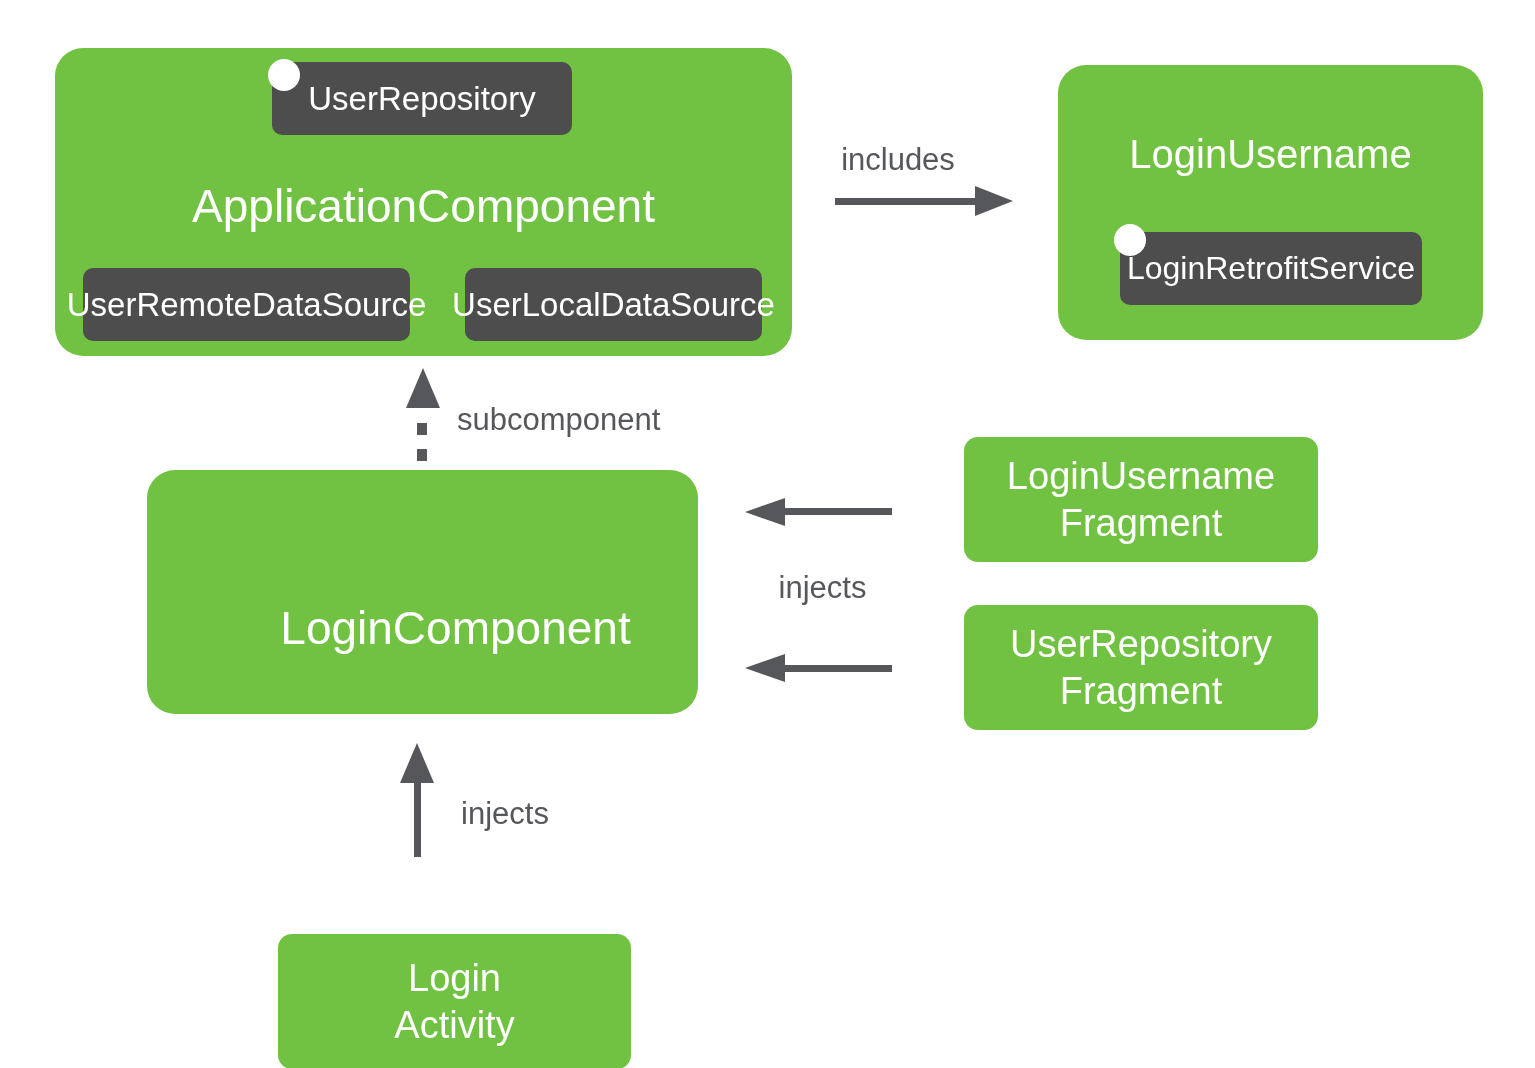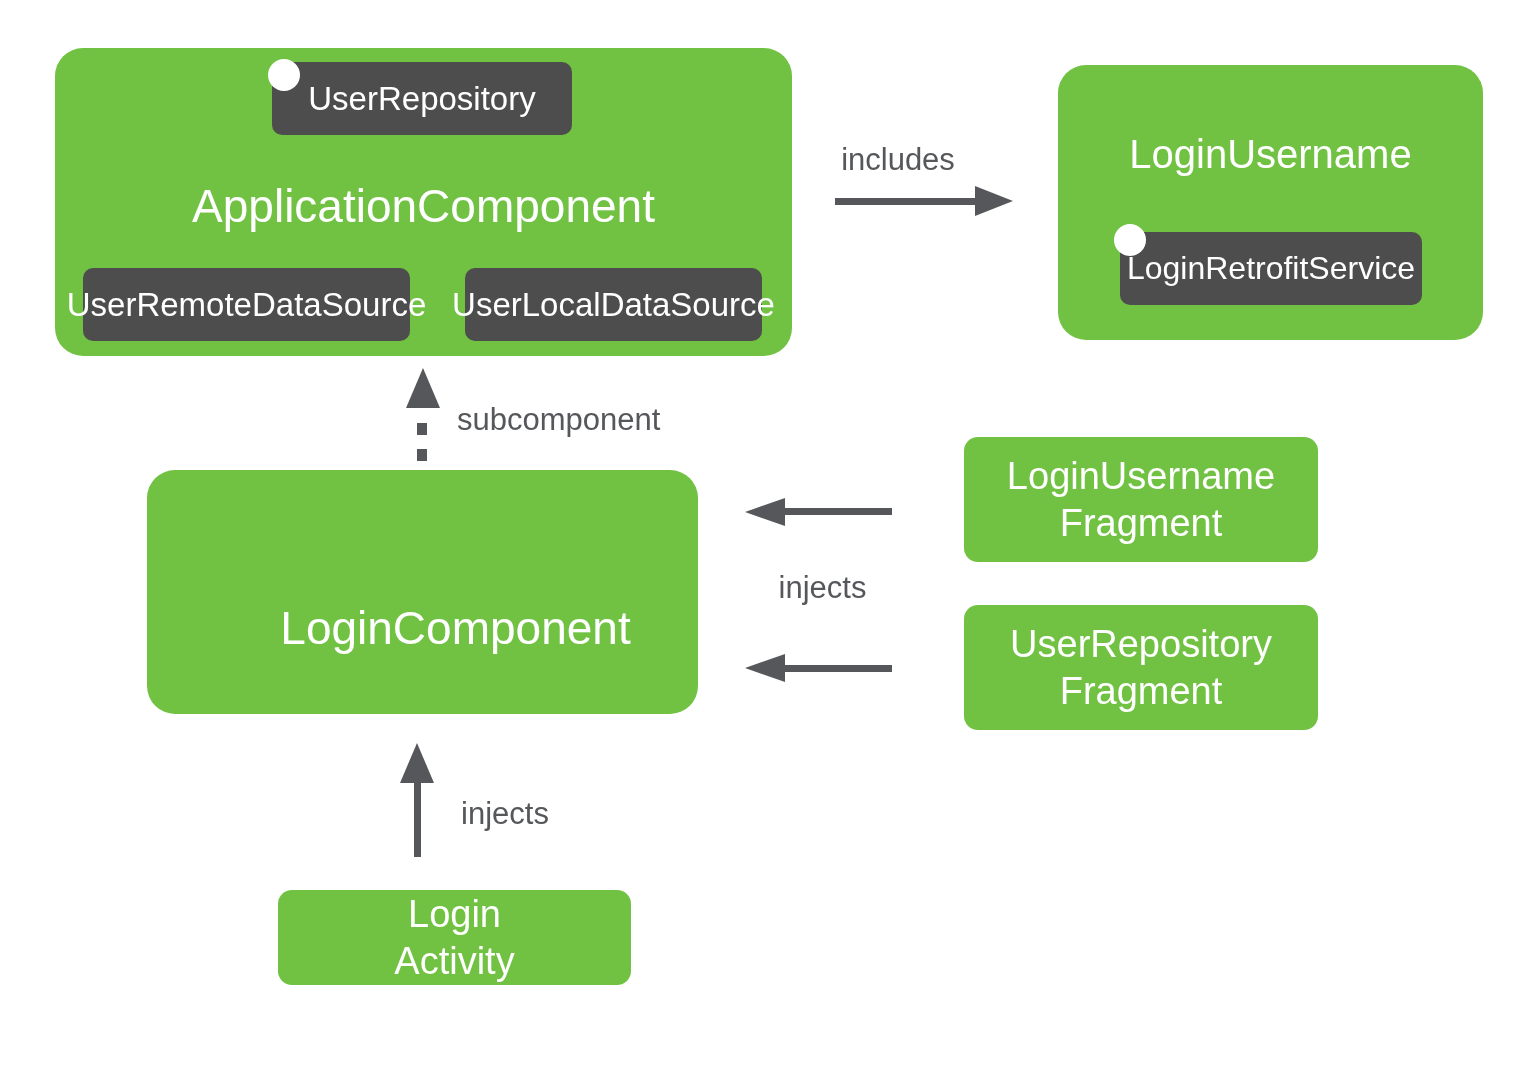--- a/index.html
+++ b/index.html
@@ -82,18 +82,18 @@
 
   <div class="gbox r14 twoline" style="left:928px; top:605px; width:354px; height:125px;">
     <span>UserRepository</span>
     <span>Fragment</span>
   </div>
 
   <div class="tri tri-up" style="left:400px; top:743px;"></div>
   <div class="shaft" style="left:414px; top:779px; width:7px; height:78px;"></div>
   <div class="elabel" style="left:455px; width:100px; top:796px;">injects</div>
 
-  <div class="gbox r14 twoline" style="left:242px; top:890px; width:353px; height:95px;">
+  <div class="gbox r14 twoline" style="left:242px; top:934px; width:353px; height:135px;">
     <span>Login</span>
     <span>Activity</span>
   </div>
 
 </div>
 
 </body></html>

